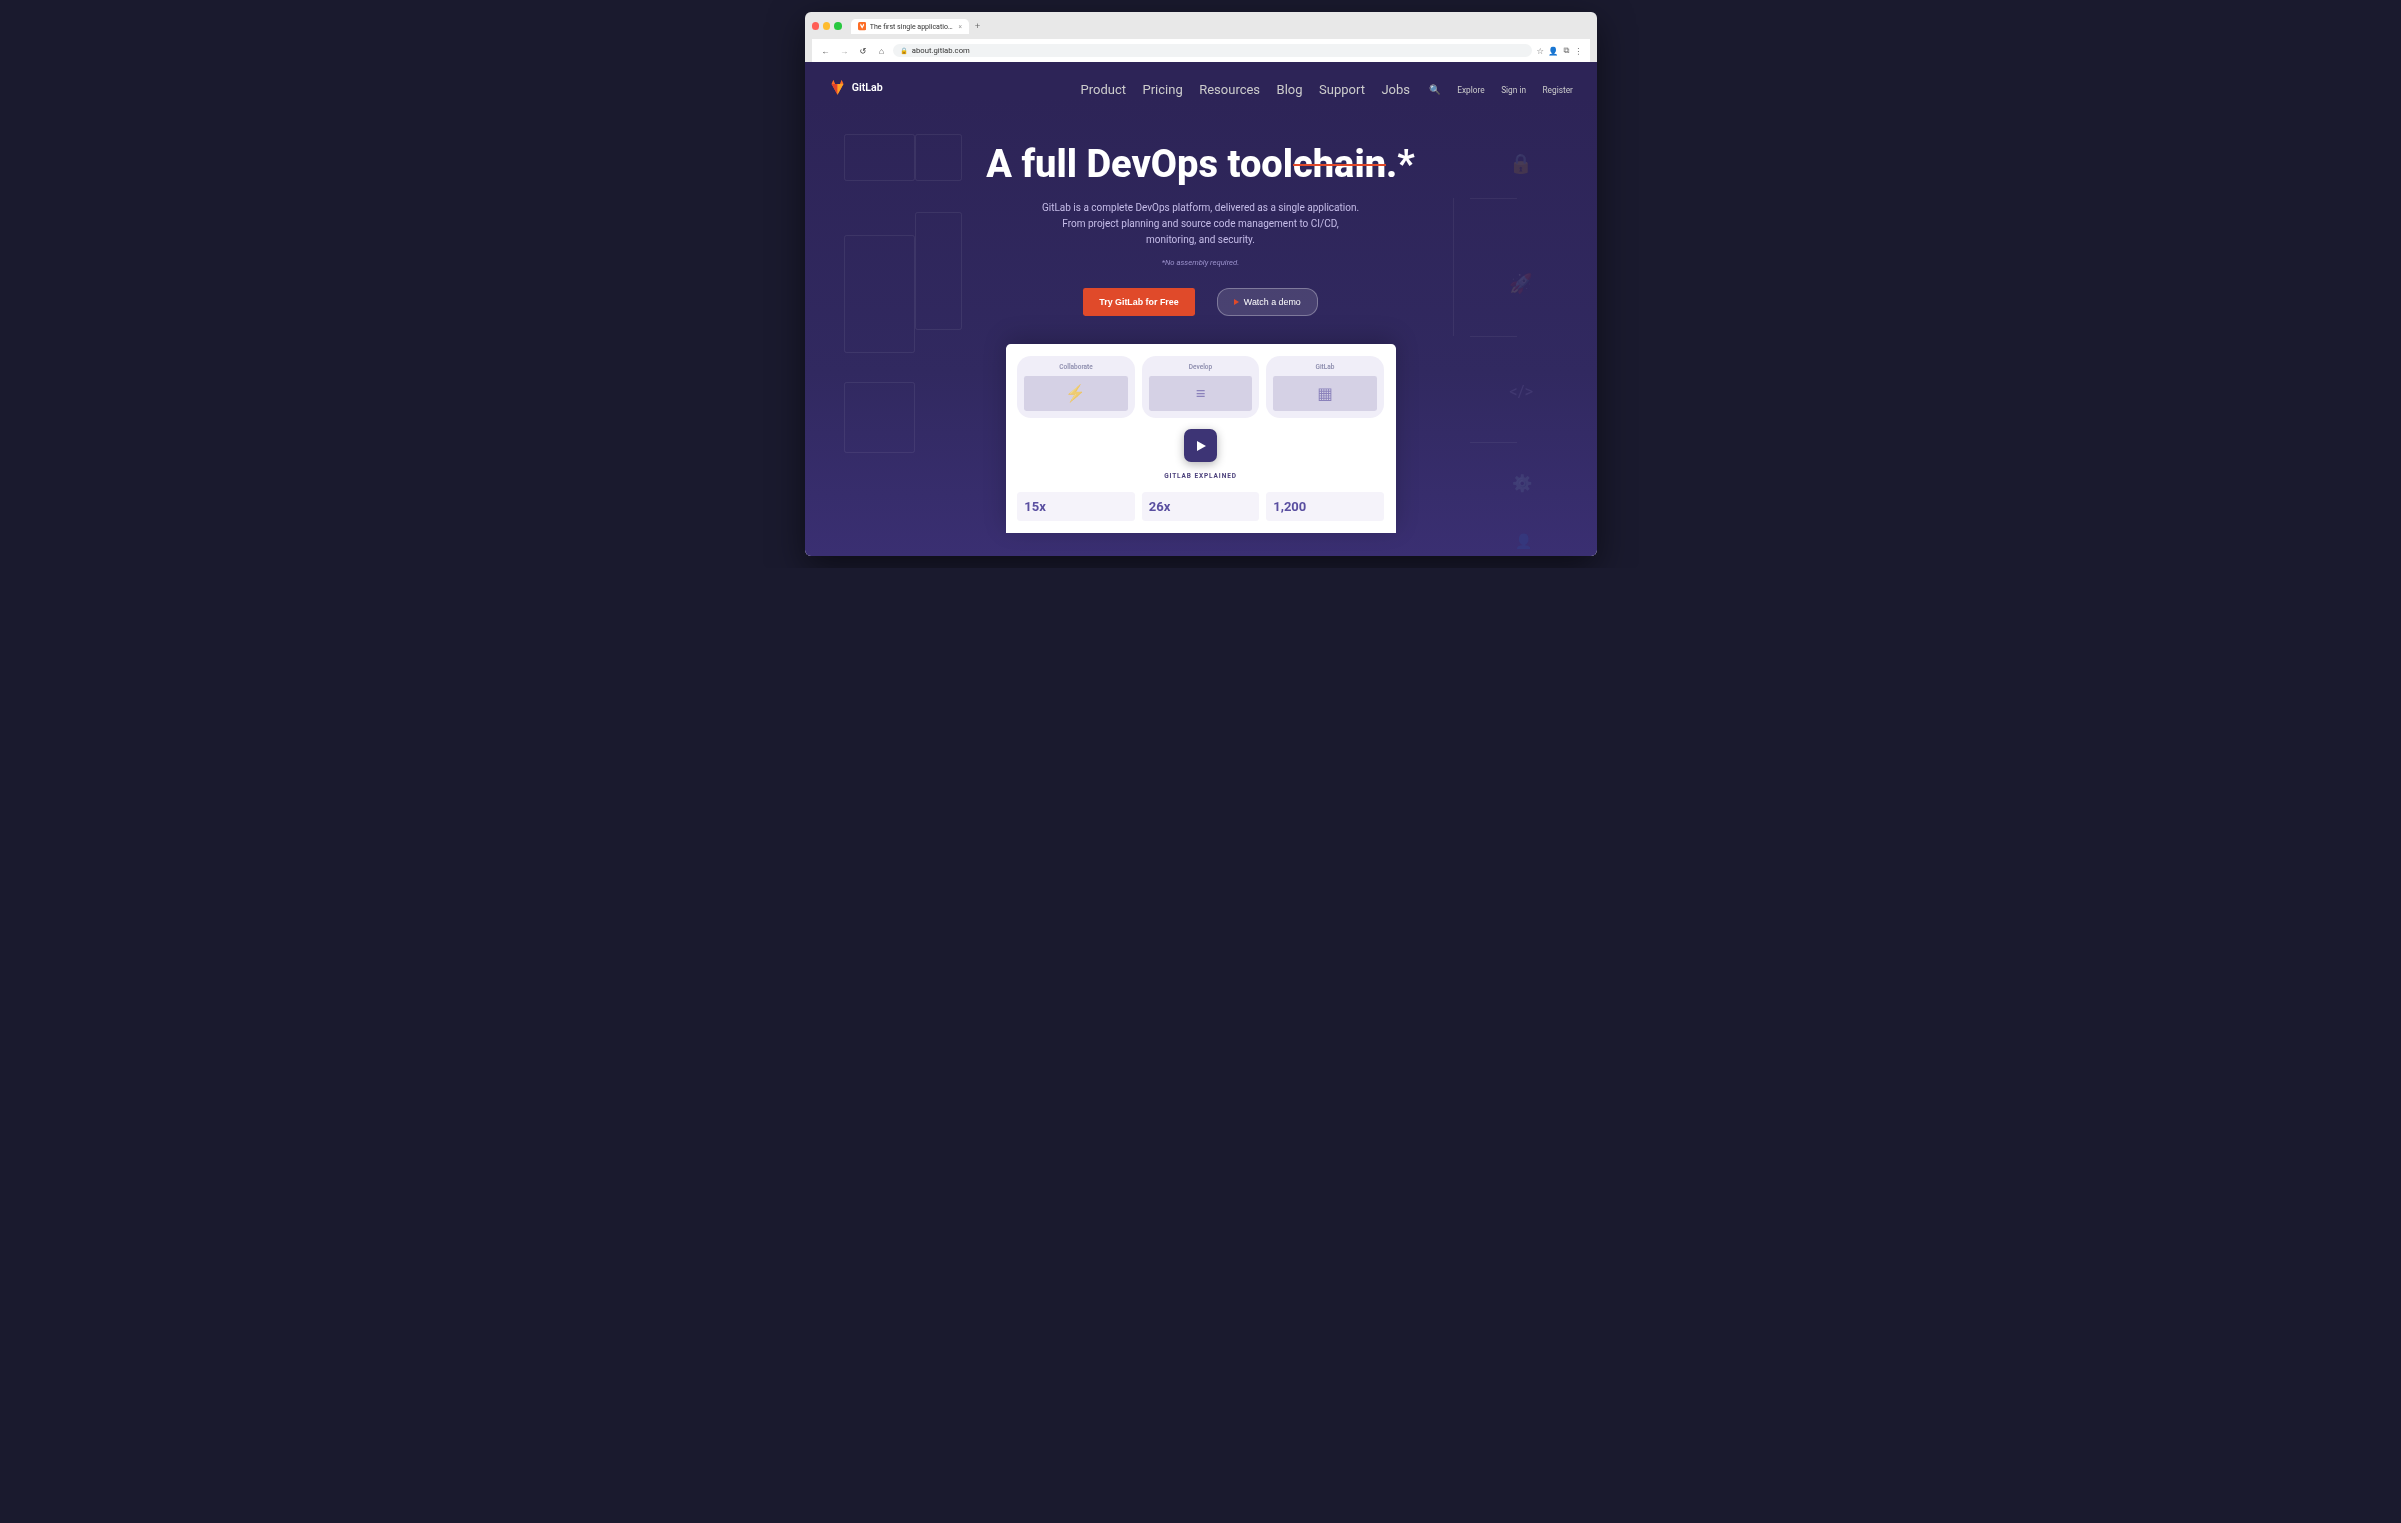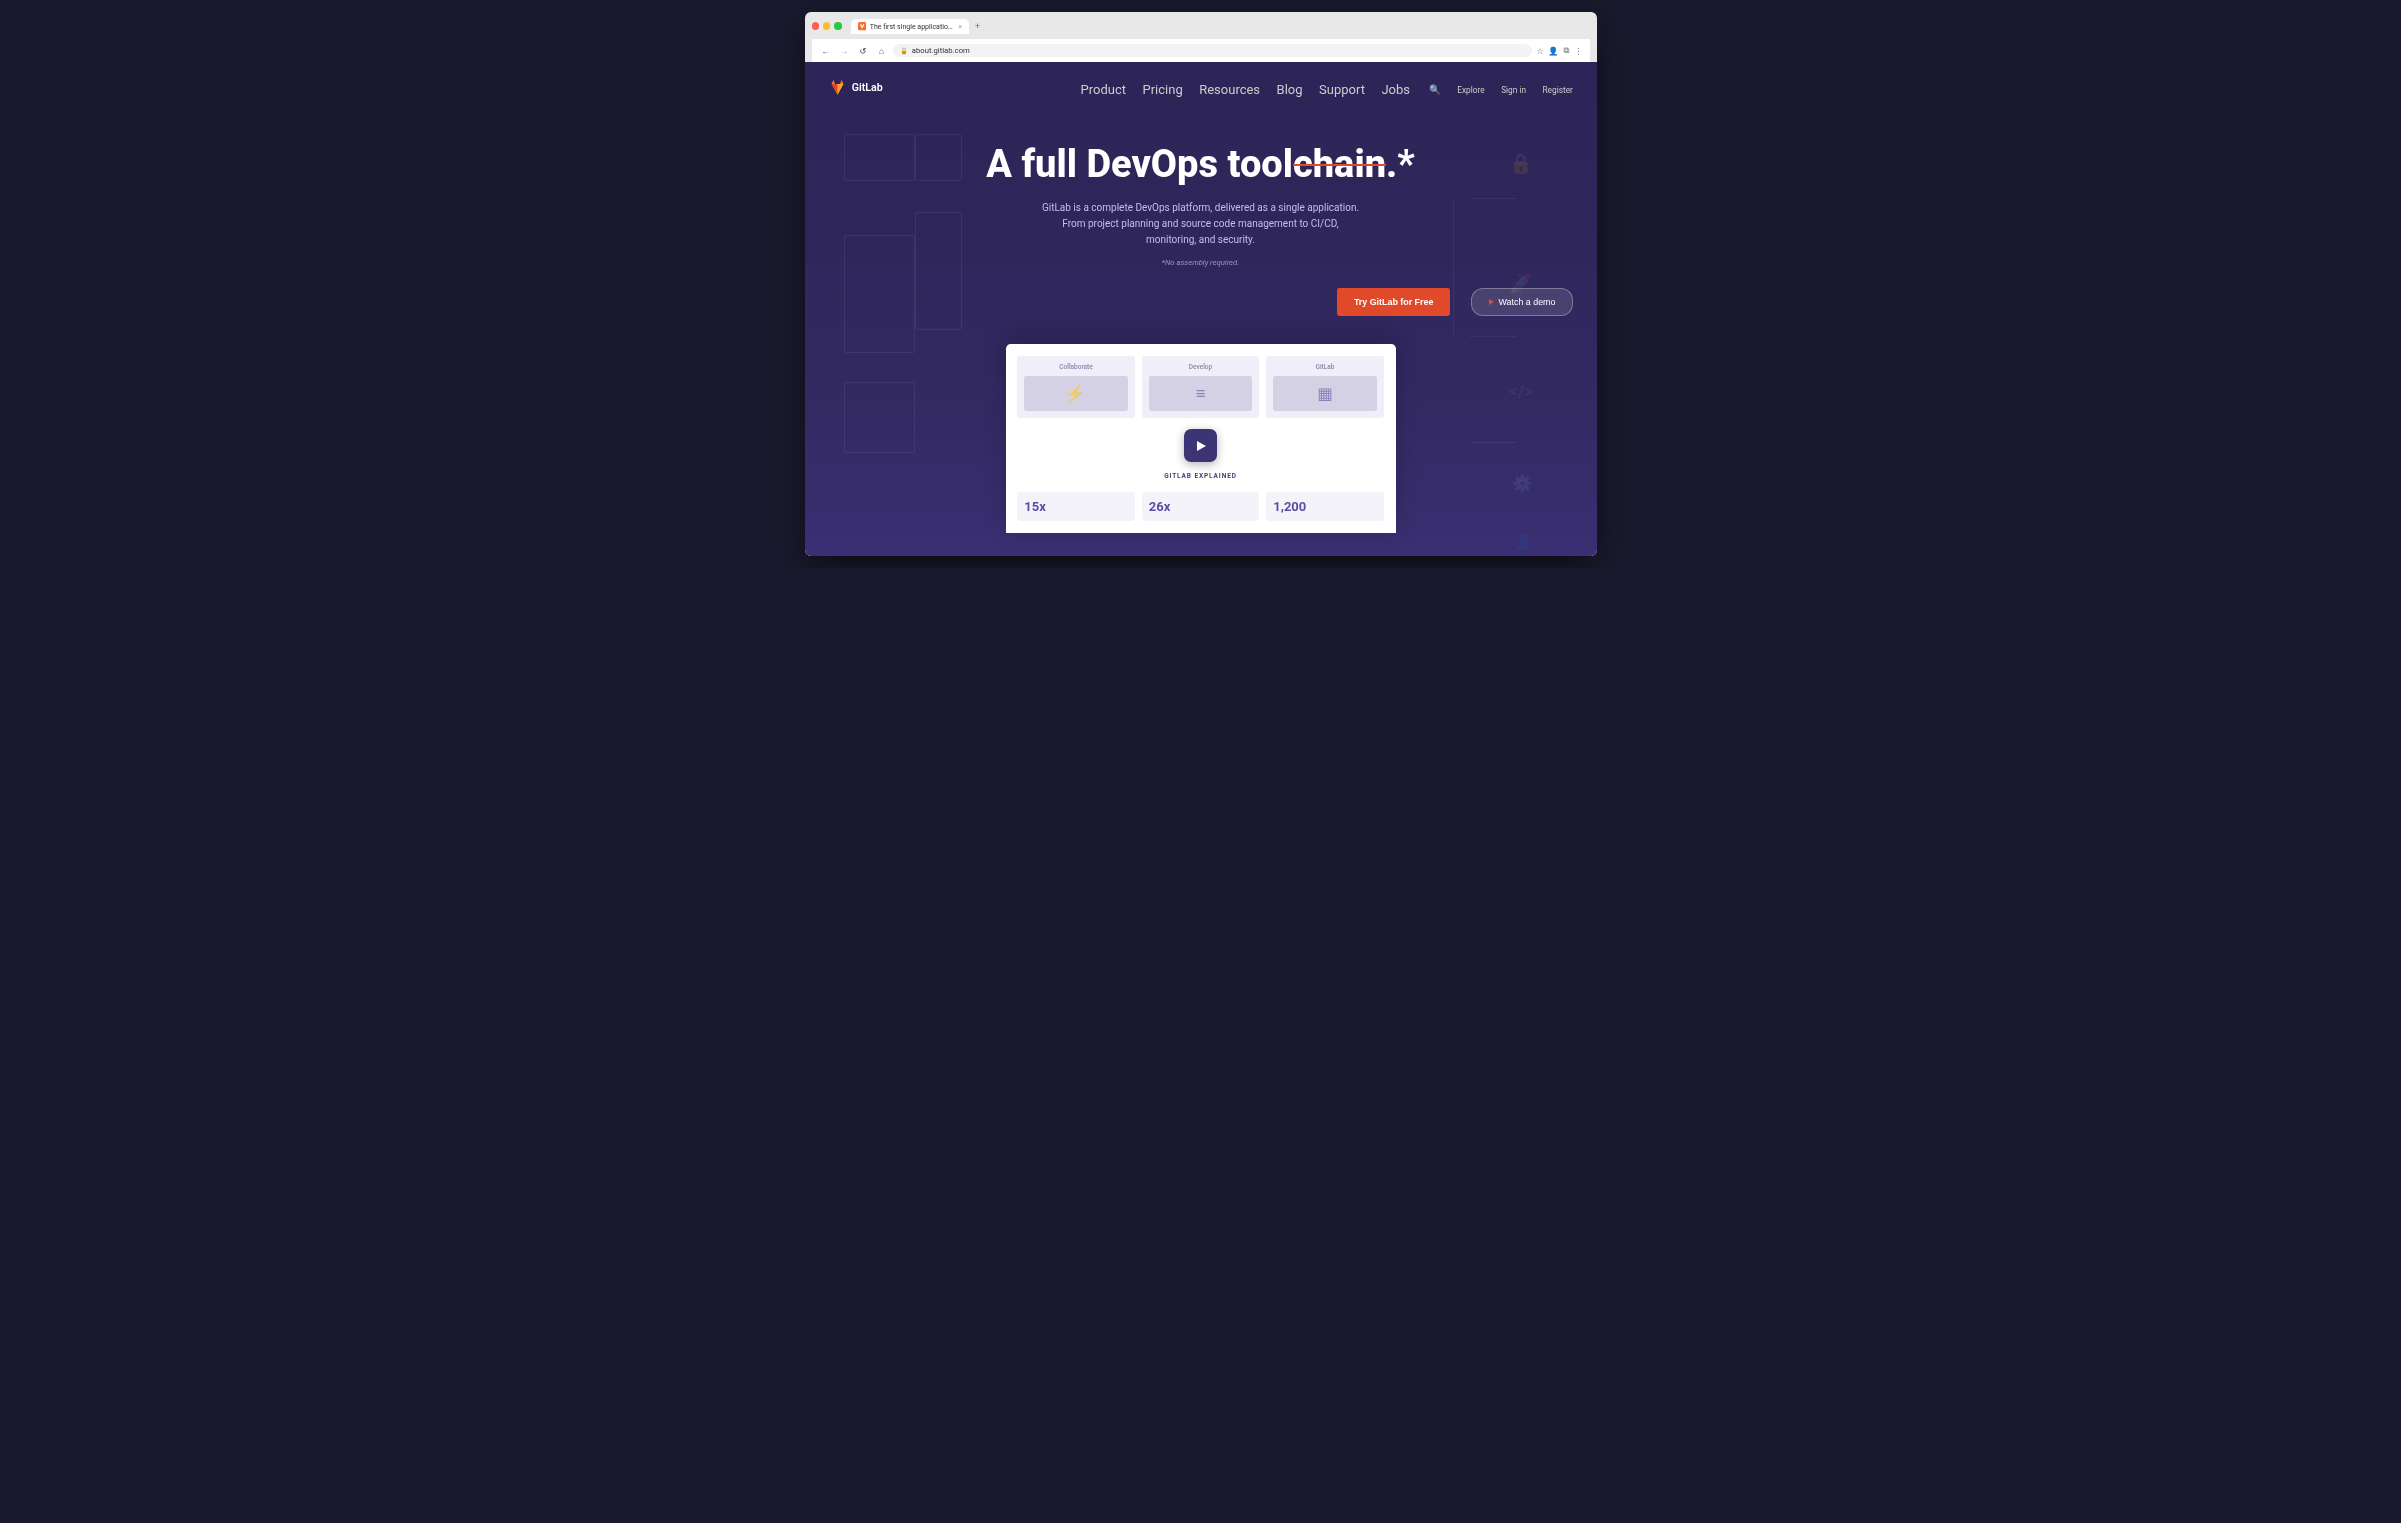--- a/index.html
+++ b/index.html
@@ -272,21 +272,21 @@
     .hero-note {
       font-size: 7.7px;
       color: #9b92cc;
       margin-bottom: 21px;
       font-style: italic;
     }
 
     .hero-buttons {
       display: flex;
       gap: 9.5px;
-      justify-content: flex-end;
+      justify-content: center;
       margin-bottom: 28px;
     }
 
     .btn-primary {
       background: #e04a2a;
       color: #fff;
       border: none;
       padding: 8.3px 16.5px;
       border-radius: 2.4px;
       font-size: 8.9px;
@@ -330,21 +330,21 @@
 
     .video-grid {
       display: grid;
       grid-template-columns: 1fr 1fr 1fr;
       gap: 7px;
       margin-bottom: 0;
     }
 
     .video-card {
       background: #f0eef8;
-      border-radius: 3px;
+      border-radius: 14px;
       padding: 7px;
       display: flex;
       flex-direction: column;
       gap: 4.7px;
     }
 
     .video-card-title {
       font-size: 6.5px;
       color: #8888aa;
       font-weight: 500;

